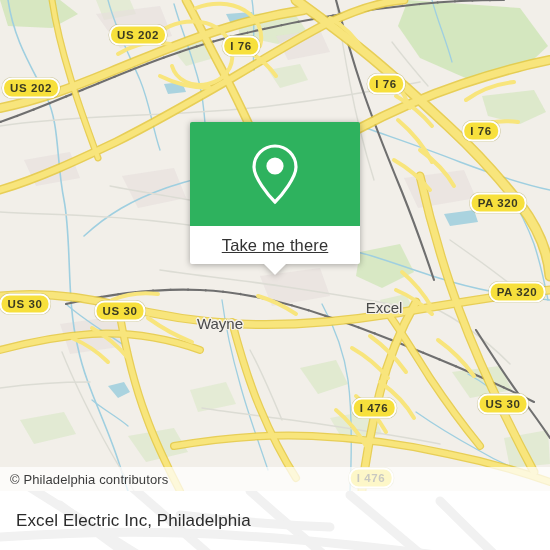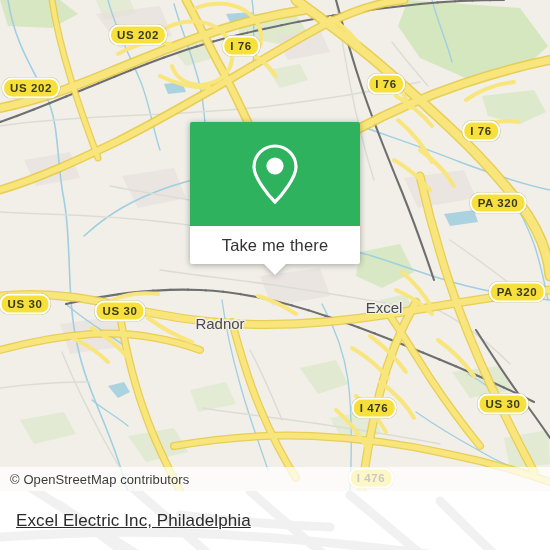--- a/index.html
+++ b/index.html
@@ -48,21 +48,21 @@
   }
   .callout-top{
     height:104px;background:#2eb25e;border-radius:2px 2px 0 0;
     display:flex;align-items:center;justify-content:center;
   }
   .callout-bottom{
     height:38px;background:#ffffff;border-radius:0 0 2px 2px;
     display:flex;align-items:center;justify-content:center;
     position:relative;
   }
-  .callout-label{font-size:16.5px;color:#333333;letter-spacing:.15px;}
+  .callout-label{font-size:16.5px;color:#333333;letter-spacing:.15px;text-decoration:underline;}
   .callout-tail{
     position:absolute;left:50%;bottom:-11px;transform:translateX(-50%);
     width:0;height:0;border-left:11px solid transparent;border-right:11px solid transparent;
     border-top:11px solid #ffffff;
   }
 
   
   .attrib{
     position:absolute;left:0;bottom:0;height:24px;width:100%;
     display:flex;align-items:center;
@@ -71,21 +71,21 @@
   .attrib span{font-size:13px;color:#3c3c3c;padding-left:10px;letter-spacing:.1px;}
 
   
   .footer{
     position:absolute;left:0;top:491px;width:550px;height:59px;
     background:#ffffff;overflow:hidden;
   }
   .footer-wm{position:absolute;left:0;top:-40px;opacity:1;}
   .footer-title{
     position:absolute;left:16px;top:50%;transform:translateY(-50%);
-    font-size:17px;color:#2b2b2b;letter-spacing:.1px;white-space:nowrap;text-decoration:underline;
+    font-size:17px;color:#2b2b2b;letter-spacing:.1px;white-space:nowrap;
   }
   .brand{
     position:absolute;right:16px;top:50%;transform:translateY(-50%);
     display:flex;align-items:center;gap:1px;
   }
   .brand-text{
     font-size:32px;color:#1d1d1d;font-weight:bold;letter-spacing:-1.1px;
     line-height:32px;font-family:"DejaVu Sans","Liberation Sans",sans-serif;
   }
 </style>
@@ -246,21 +246,21 @@
         <path d="M92 328 C106 336 118 346 128 358"></path>
         <path d="M72 338 C86 344 98 352 108 362"></path>
         <path d="M396 290 C410 296 422 304 432 314"></path>
         <path d="M438 340 C452 350 464 362 474 376"></path>
         <path d="M466 100 C480 90 496 84 514 82"></path>
         <path d="M470 128 C486 122 502 120 518 122"></path>
         <path d="M258 296 C272 300 284 306 296 314"></path>
       </g>
     </svg>
 
-    <div class="place" style="left:220px;top:323px">Radnor</div>
+    <div class="place" style="left:220px;top:323px">Wayne</div>
     <div class="place" style="left:384px;top:307px">Excel</div>
 
     <div class="shield" style="left:138px;top:35px">US 202</div>
     <div class="shield" style="left:241px;top:46px">I 76</div>
     <div class="shield" style="left:31px;top:88px">US 202</div>
     <div class="shield" style="left:386px;top:84px">I 76</div>
     <div class="shield" style="left:481px;top:131px">I 76</div>
     <div class="shield" style="left:498px;top:203px">PA 320</div>
     <div class="shield" style="left:517px;top:292px">PA 320</div>
     <div class="shield" style="left:25px;top:304px">US 30</div>
@@ -276,21 +276,21 @@
           <circle cx="27" cy="25" r="8.6" fill="#ffffff"></circle>
         </svg>
       </div>
       <div class="callout-bottom">
         <span class="callout-label">Take me there</span>
         <span class="callout-tail"></span>
       </div>
     </div>
 
     <div class="attrib">
-      <span>© OpenStreetMap contributors</span>
+      <span>© Philadelphia contributors</span>
     </div>
   </div>
 
   <div class="footer">
 
     <svg class="footer-wm" width="550" height="140" viewBox="0 0 550 140">
       <g stroke="#f1f1f1" fill="none" stroke-width="9" stroke-linecap="round">
         <path d="M20 30 C70 62 120 92 170 124"></path>
         <path d="M120 26 C160 60 200 96 244 134"></path>
         <path d="M250 40 C288 74 326 106 366 138"></path>

